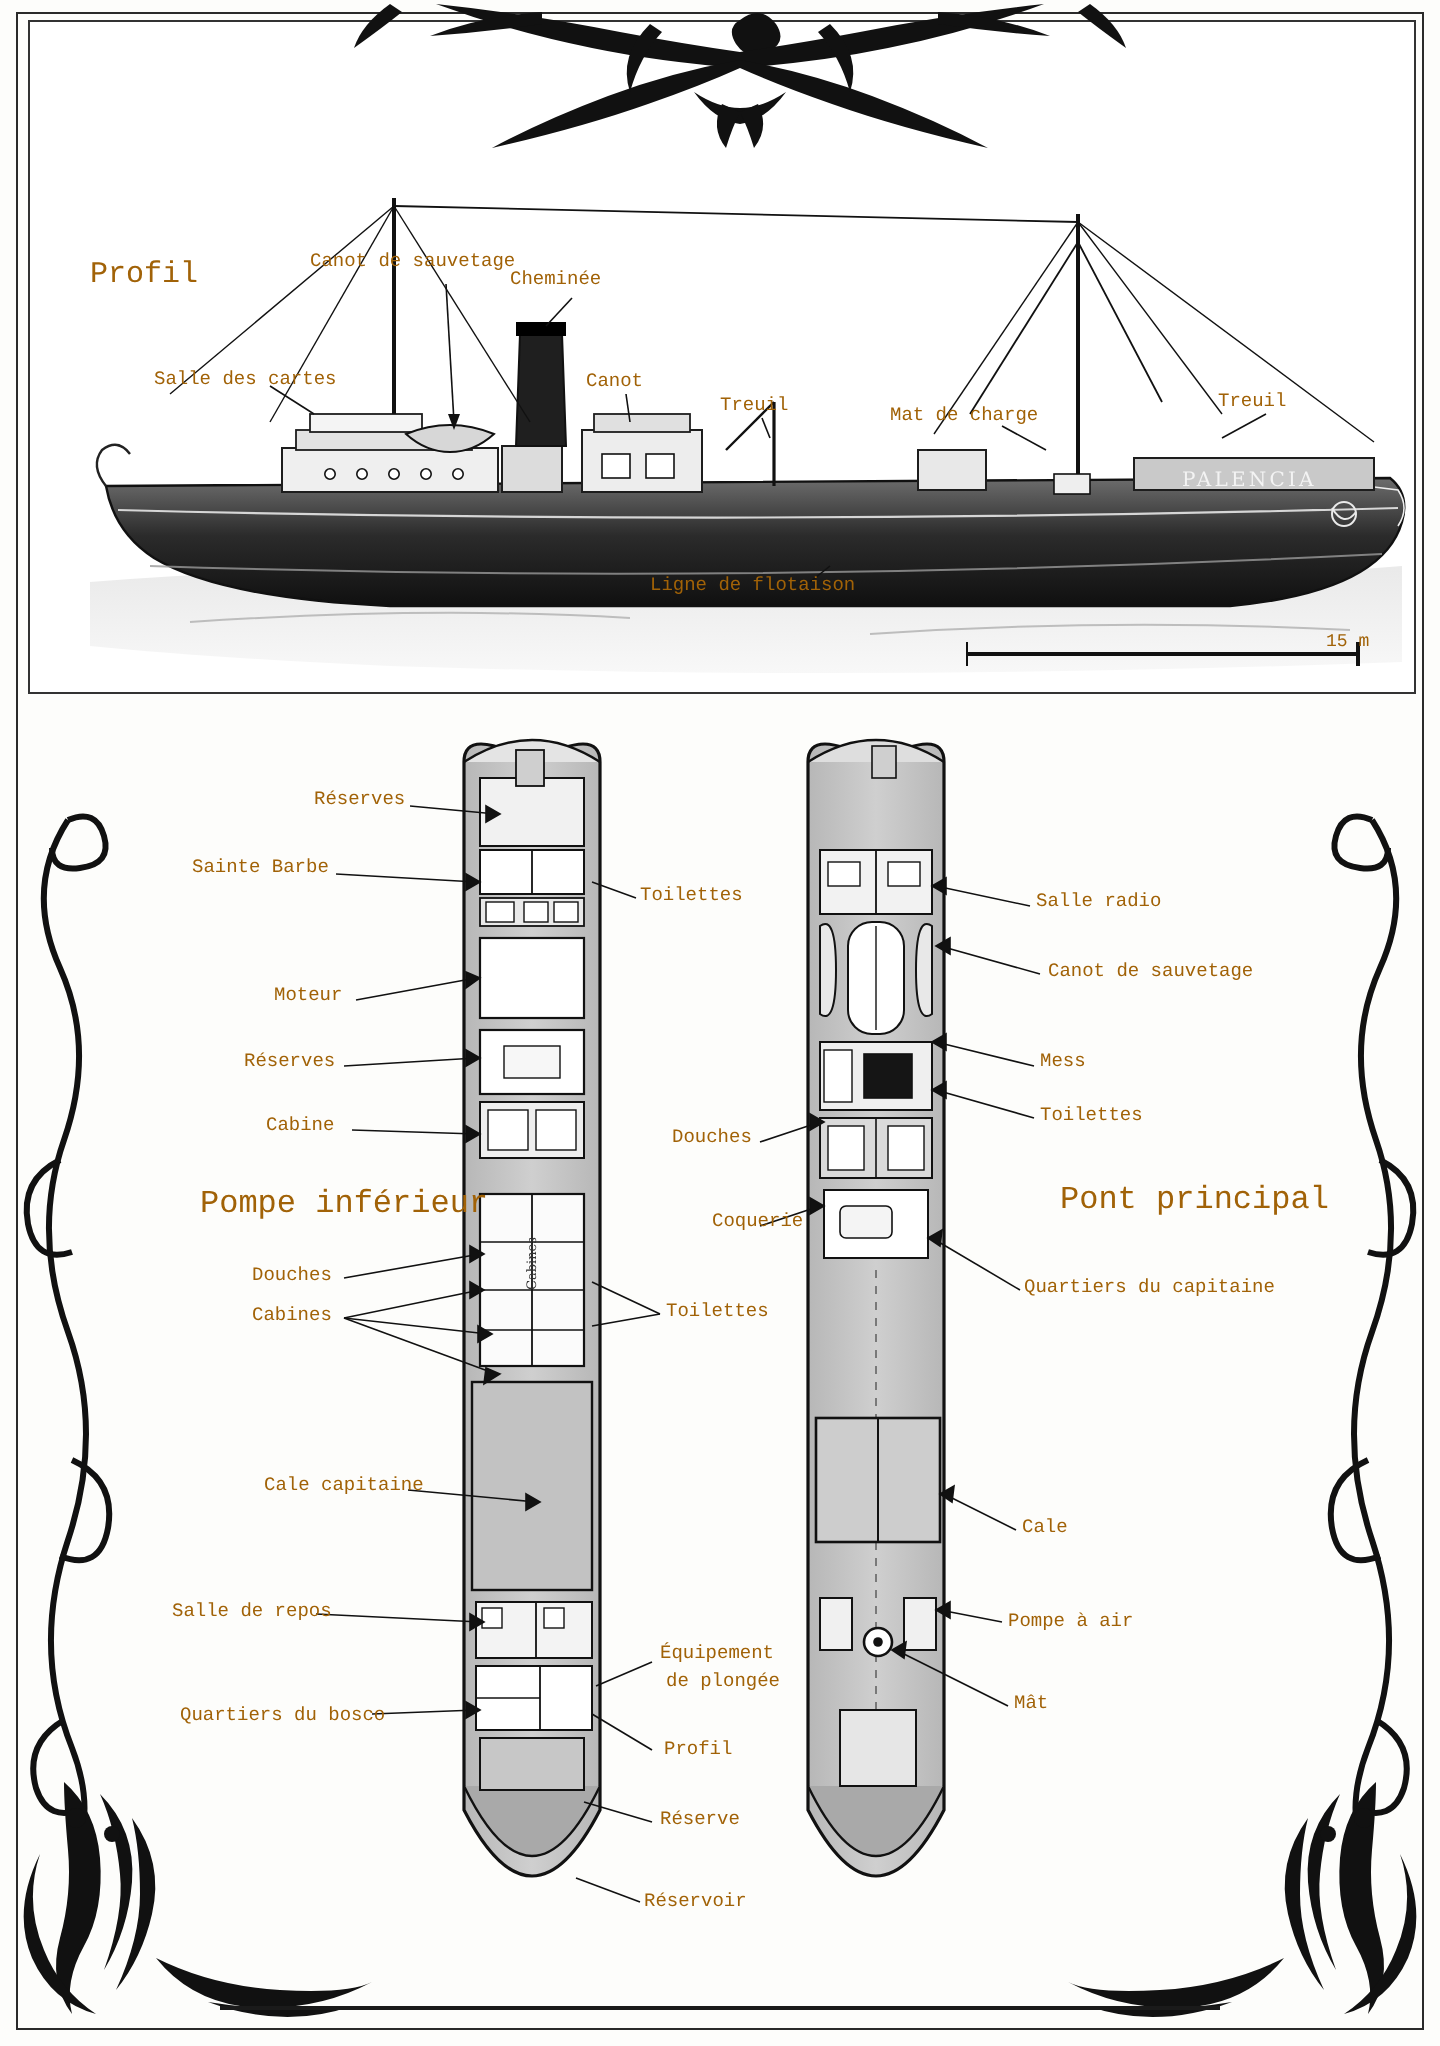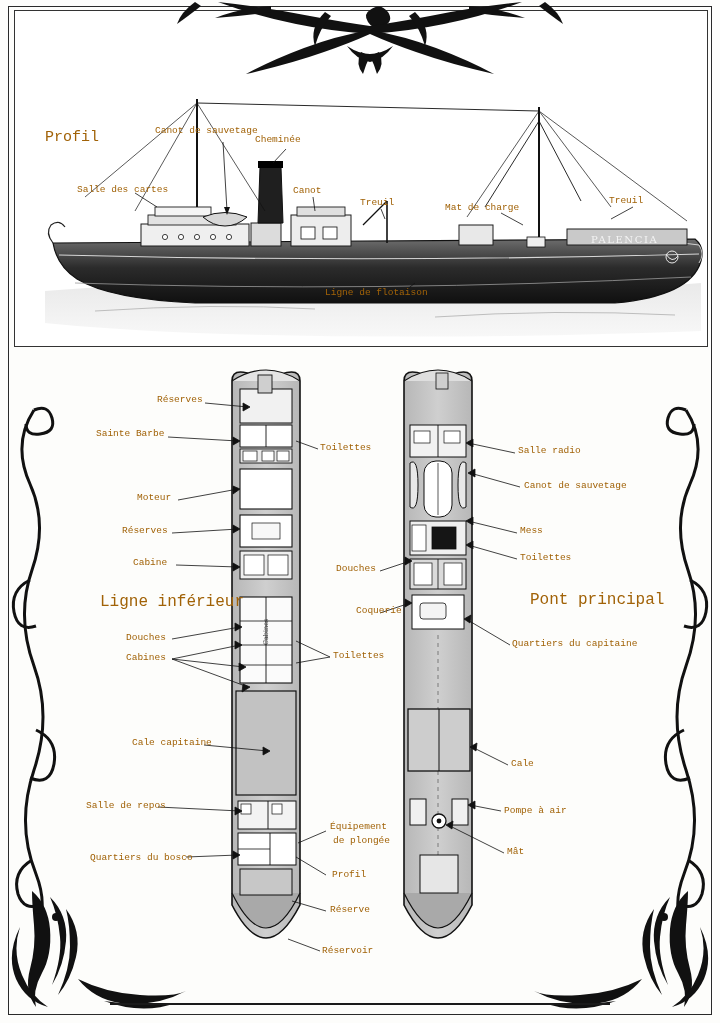--- a/index.html
+++ b/index.html
@@ -179,20 +179,28 @@
 
     <div class="lbl" style="left:62px; top:174px;">Salle des cartes</div>
     <div class="lbl" style="left:140px; top:115px;">Canot de sauvetage</div>
     <div class="lbl" style="left:240px; top:124px;">Cheminée</div>
     <div class="lbl" style="left:278px; top:175px;">Canot</div>
     <div class="lbl" style="left:345px; top:187px;">Treuil</div>
     <div class="lbl" style="left:430px; top:192px;">Mat de charge</div>
     <div class="lbl" style="left:594px; top:185px;">Treuil</div>
     <div class="lbl" style="left:310px; top:277px;">Ligne de flotaison</div>
 
+    <div class="scale-wrap">
+      <svg viewBox="0 0 210 20" width="210" height="20">
+        <line x1="0" y1="9" x2="196" y2="9" stroke="#111" stroke-width="2"></line>
+        <line x1="0" y1="3" x2="0" y2="15" stroke="#111" stroke-width="2"></line>
+        <line x1="196" y1="3" x2="196" y2="15" stroke="#111" stroke-width="2"></line>
+      </svg>
+      <div class="lbl sm" style="left:180px; top:-2px;">15 m</div>
+    </div>
   </div>
 
   <svg class="flourish top-flourish" viewBox="0 0 390 80">
     <g fill="#111">
       <path d="M195 10 q10 -8 18 2 q6 9 -4 14 q-10 5 -16 -4 q-5 -8 2 -12 z"></path>
       <path d="M195 26 q-28 -4 -60 -10 q-45 -9 -92 -14 q38 14 78 22 q34 7 74 10 z"></path>
       <path d="M195 26 q28 -4 60 -10 q45 -9 92 -14 q-38 14 -78 22 q-34 7 -74 10 z"></path>
       <path d="M195 30 q-34 6 -66 18 q-32 12 -58 26 q44 -10 78 -22 q26 -9 46 -18 z"></path>
       <path d="M195 30 q34 6 66 18 q32 12 58 26 q-44 -10 -78 -22 q-26 -9 -46 -18 z"></path>
       <path d="M150 12 q-16 16 -10 34 q5 -18 16 -30 z"></path>
@@ -400,21 +408,21 @@
             <polygon points="470,402 477,398 476,406" fill="#111"></polygon>
           <path d="M501 466 L470 460"></path>
             <polygon points="468,460 475,456 475,464" fill="#111"></polygon>
           <path d="M504 508 L448 480"></path>
             <polygon points="446,480 453,476 452,484" fill="#111"></polygon>
         </g>
       </g>
     </svg>
 
     
-    <div class="lbl deck-title" style="left:100px; top:248px;">Ligne inférieur</div>
+    <div class="lbl deck-title" style="left:100px; top:248px;">Pompe inférieur</div>
 
     <div class="lbl" style="left:157px; top:50px;">Réserves</div>
     <div class="lbl" style="left:96px; top:84px;">Sainte Barbe</div>
     <div class="lbl" style="left:320px; top:98px;">Toilettes</div>
     <div class="lbl" style="left:137px; top:148px;">Moteur</div>
     <div class="lbl" style="left:122px; top:181px;">Réserves</div>
     <div class="lbl" style="left:133px; top:213px;">Cabine</div>
     <div class="lbl" style="left:126px; top:288px;">Douches</div>
     <div class="lbl" style="left:126px; top:308px;">Cabines</div>
     <div class="lbl" style="left:333px; top:306px;">Toilettes</div>

